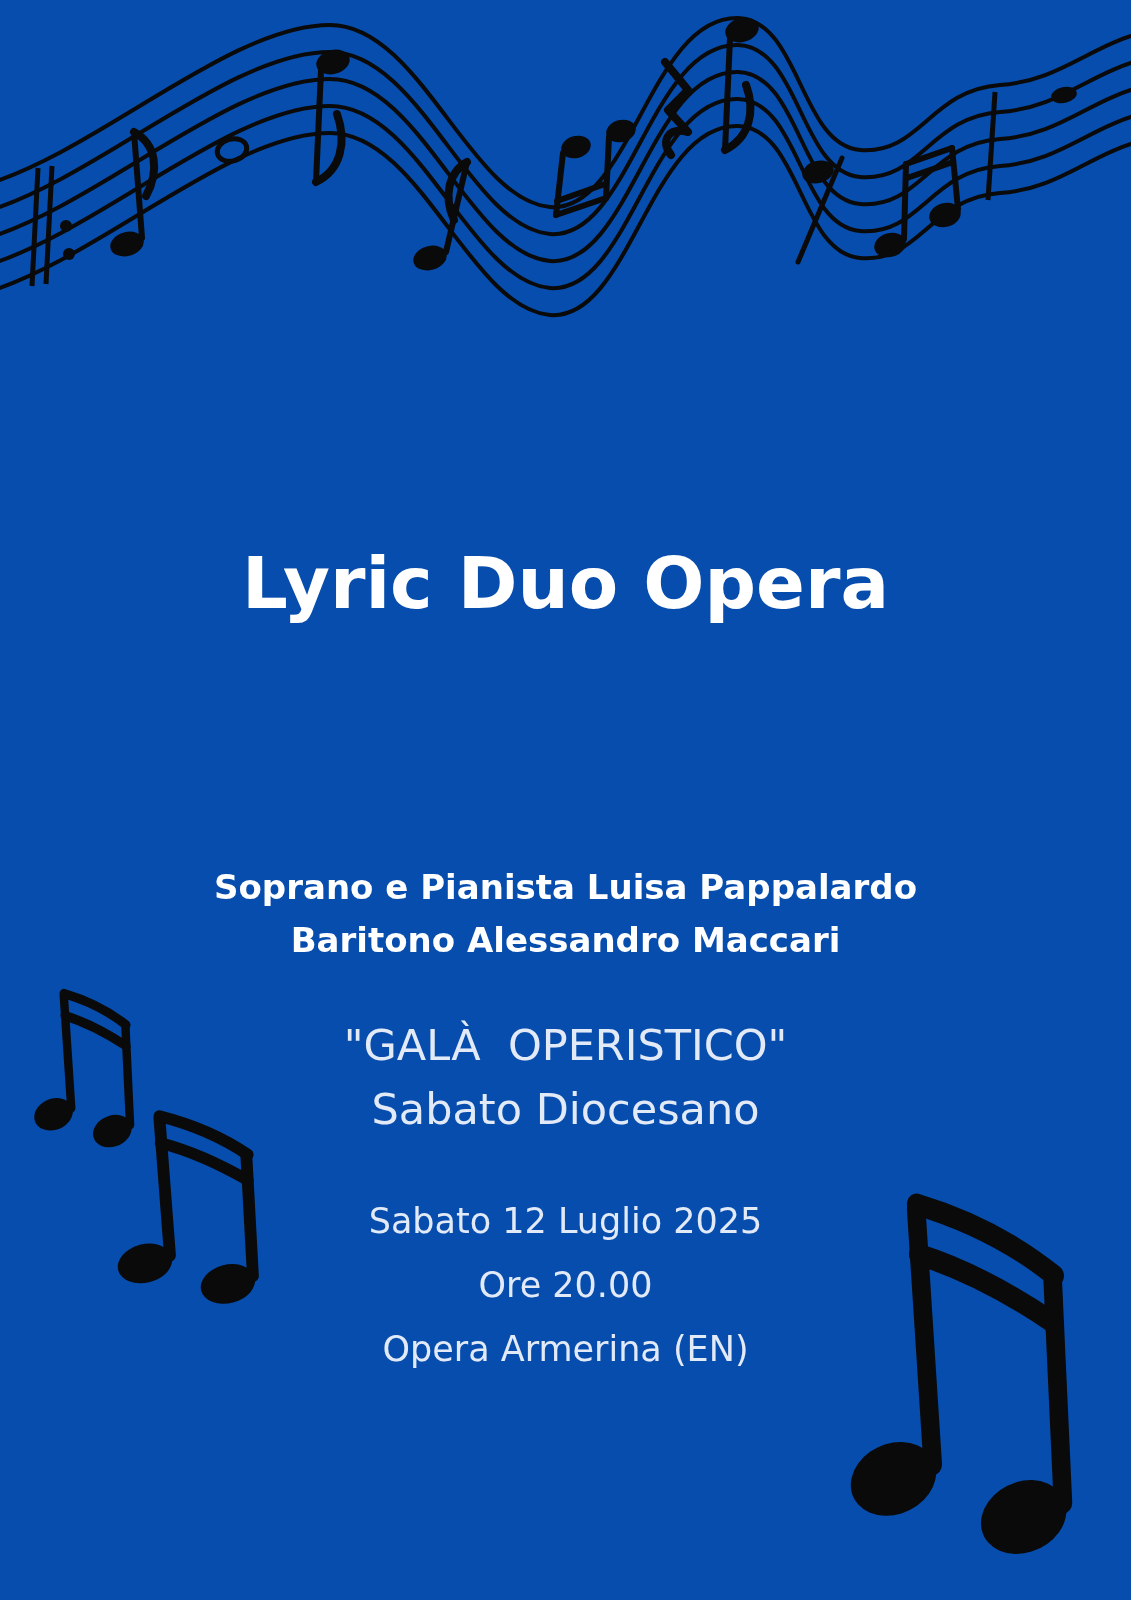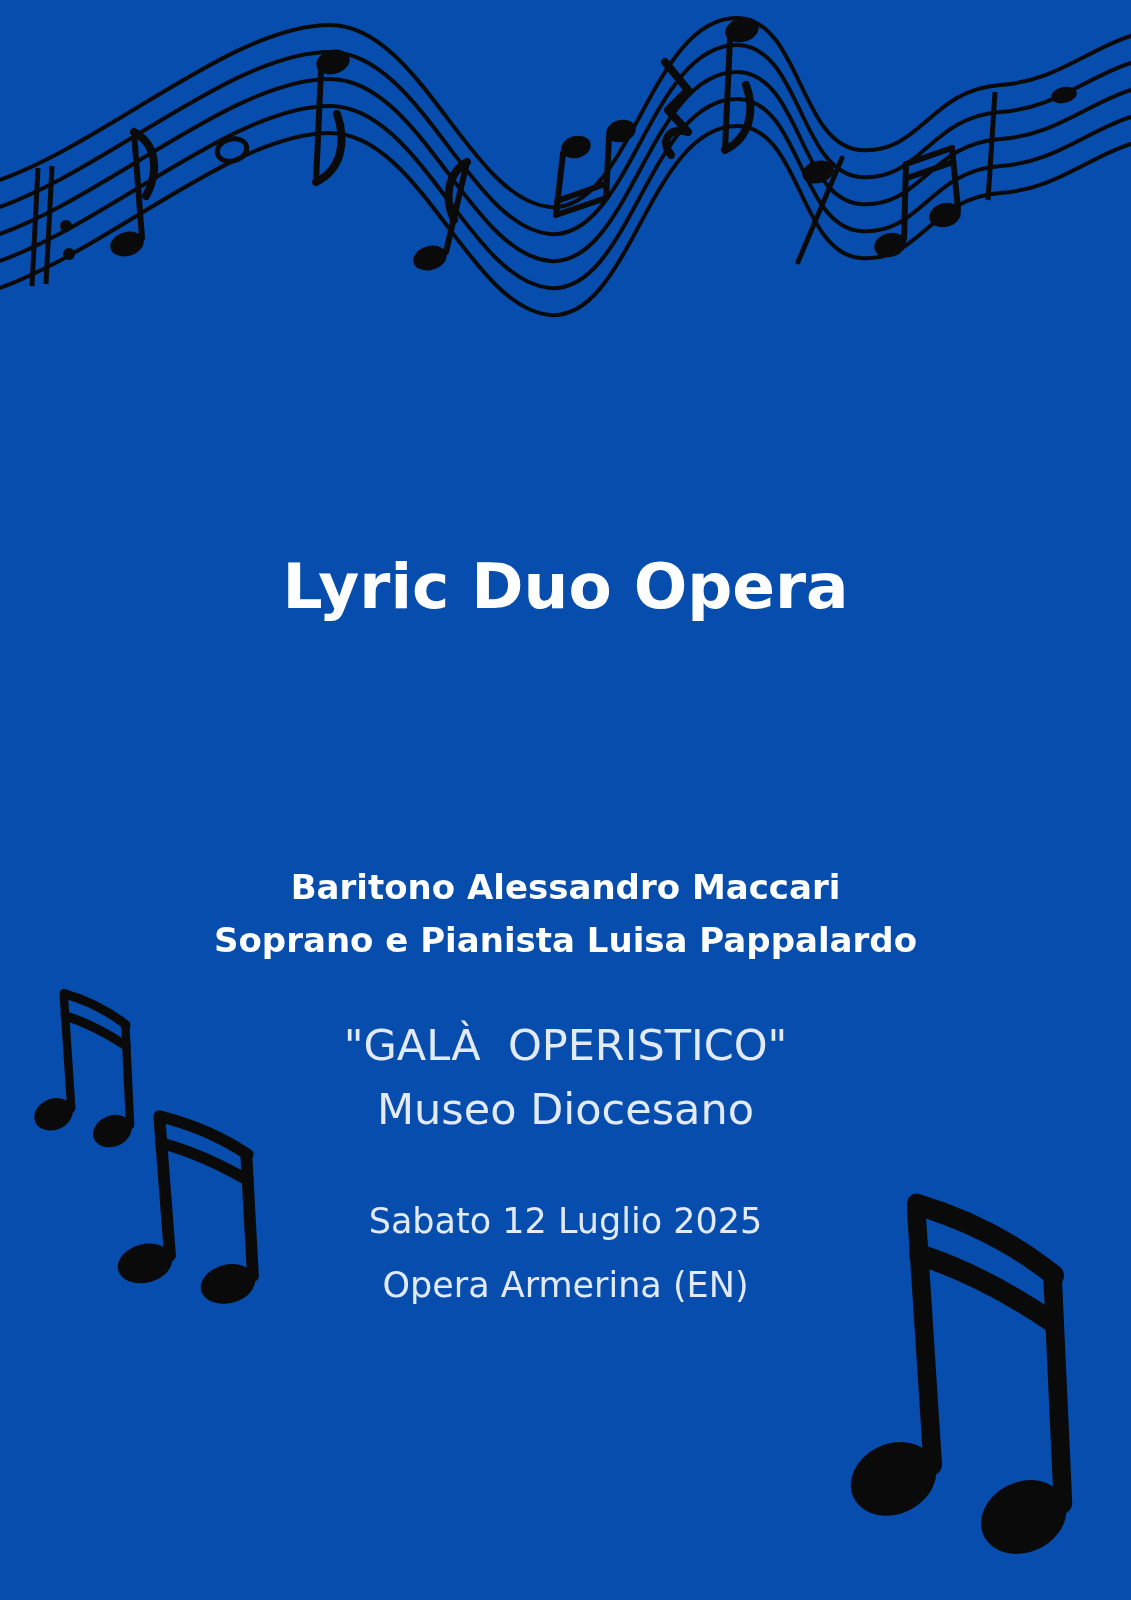--- a/index.html
+++ b/index.html
@@ -30,22 +30,22 @@
     display:block;
   }
   .note-a{left:33px;top:982px;width:112px;height:168px;}
   .note-b{left:116px;top:1102px;width:158px;height:205px;}
   .note-c{left:848px;top:1178px;width:248px;height:382px;}
   .textblock{
     position:absolute;left:0;width:1131px;
     text-align:center;
   }
   .title{
-    top:464px;
-    font-size:63px;
+    top:454px;
+    font-size:72px;
     line-height:162px;
     font-weight:bold;
     letter-spacing:0;
     color:var(--title-text);
   }
   .performers{
     top:861px;
     font-size:34px;
     line-height:53px;
     font-weight:bold;
@@ -169,27 +169,28 @@
   </svg>
   <svg class="note-svg note-c" viewBox="0 0 120 160" preserveAspectRatio="none" aria-hidden="true">
     <use href="#beamed-notes"></use>
   </svg>
 
   <h1 class="textblock title">
     <span class="line">Lyric Duo Opera</span>
   </h1>
 
   <div class="textblock performers">
+    <span class="line">Soprano e Pianista Luisa Pappalardo</span>
     <span class="line">Baritono Alessandro Maccari</span>
-    <span class="line">Soprano e Pianista Luisa Pappalardo</span>
   </div>
 
   <div class="textblock event">
     <span class="line">"GALÀ  OPERISTICO"</span>
-    <span class="line">Museo Diocesano</span>
+    <span class="line">Sabato Diocesano</span>
   </div>
 
   <div class="textblock schedule">
     <span class="line">Sabato 12 Luglio 2025</span>
+    <span class="line">Ore 20.00</span>
     <span class="line">Opera Armerina (EN)</span>
   </div>
 
 </div>
 
 </body></html>

